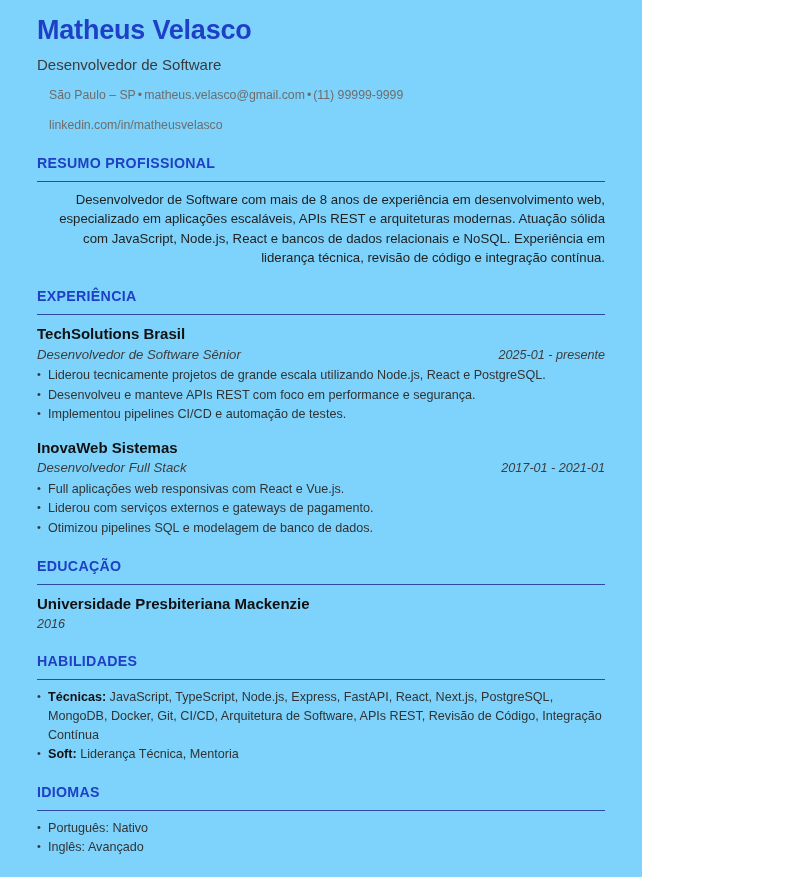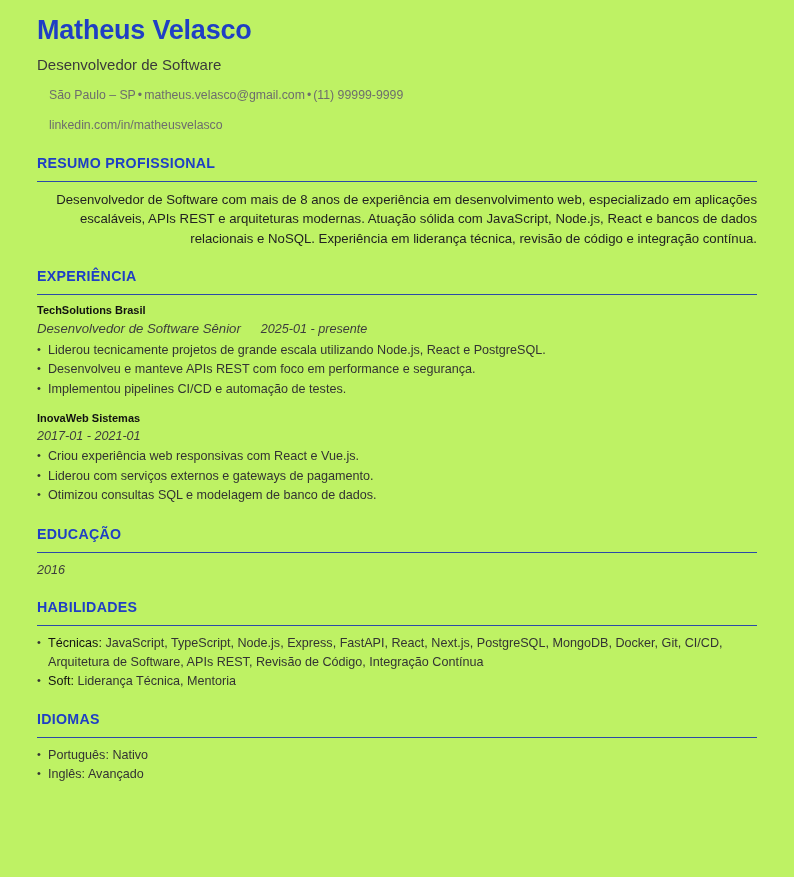--- a/index.html
+++ b/index.html
@@ -9,24 +9,24 @@
     background: #ffffff;
   }
   body {
     width: 794px;
     height: 877px;
     font-family: "Liberation Sans", sans-serif;
     color: #222222;
     overflow: hidden;
   }
   .page {
-    width: 794px;
+    width: 642px;
     min-height: 877px;
     padding: 14px 37px 0 37px;
-    background: #bef264;
+    background: #7dd3fc;
   }
 
   
   .name {
     font-size: 27px;
     font-weight: bold;
     color: #1f3fc4;
     letter-spacing: -0.2px;
     line-height: 1.2;
     margin: 0 0 10px 0;
@@ -69,29 +69,30 @@
     line-height: 1.48;
     color: #222222;
     margin: 0;
     text-align: right;
   }
 
   
   .entry { margin-bottom: 4px; }
   .entry + .entry { margin-top: 12px; }
   .entry-org {
-    font-size: 11px;
+    font-size: 15px;
     font-weight: bold;
     color: #111111;
     line-height: 1.45;
   }
   .entry-row {
     display: flex;
     align-items: baseline;
-    gap: 20px;
+    justify-content: space-between;
+    gap: 12px;
     line-height: 1.45;
   }
   .entry-role {
     font-size: 13.2px;
     font-style: italic;
     color: #3d3d3d;
   }
   .entry-date {
     font-size: 12.6px;
     font-style: italic;
@@ -134,21 +135,21 @@
     position: relative;
   }
   .plain-list li::before {
     content: "\2022";
     position: absolute;
     left: 0;
     top: 0;
     color: #333333;
     font-size: 11px;
   }
-  .lbl { font-weight: normal; color: #111111; }
+  .lbl { font-weight: bold; color: #111111; }
 </style>
 </head>
 <body>
 
 <div class="page">
 
   <header>
     <h1 class="name">Matheus Velasco</h1>
     <div class="headline">Desenvolvedor de Software</div>
     <div class="contact-line">
@@ -178,34 +179,36 @@
       <ul class="bullets">
         <li>Liderou tecnicamente projetos de grande escala utilizando Node.js, React e PostgreSQL.</li>
         <li>Desenvolveu e manteve APIs REST com foco em performance e segurança.</li>
         <li>Implementou pipelines CI/CD e automação de testes.</li>
       </ul>
     </div>
 
     <div class="entry">
       <div class="entry-org">InovaWeb Sistemas</div>
       <div class="entry-row">
+        <span class="entry-role">Desenvolvedor Full Stack</span>
         <span class="entry-date">2017-01 - 2021-01</span>
       </div>
       <ul class="bullets">
-        <li>Criou experiência web responsivas com React e Vue.js.</li>
+        <li>Full aplicações web responsivas com React e Vue.js.</li>
         <li>Liderou com serviços externos e gateways de pagamento.</li>
-        <li>Otimizou consultas SQL e modelagem de banco de dados.</li>
+        <li>Otimizou pipelines SQL e modelagem de banco de dados.</li>
       </ul>
     </div>
   </section>
 
   <section class="section">
     <h2 class="section-title">EDUCAÇÃO</h2>
     <hr class="rule">
     <div class="entry">
+      <div class="entry-org">Universidade Presbiteriana Mackenzie</div>
       <div class="entry-row">
         <span class="entry-date">2016</span>
       </div>
     </div>
   </section>
 
   <section class="section">
     <h2 class="section-title">HABILIDADES</h2>
     <hr class="rule">
     <ul class="plain-list">

